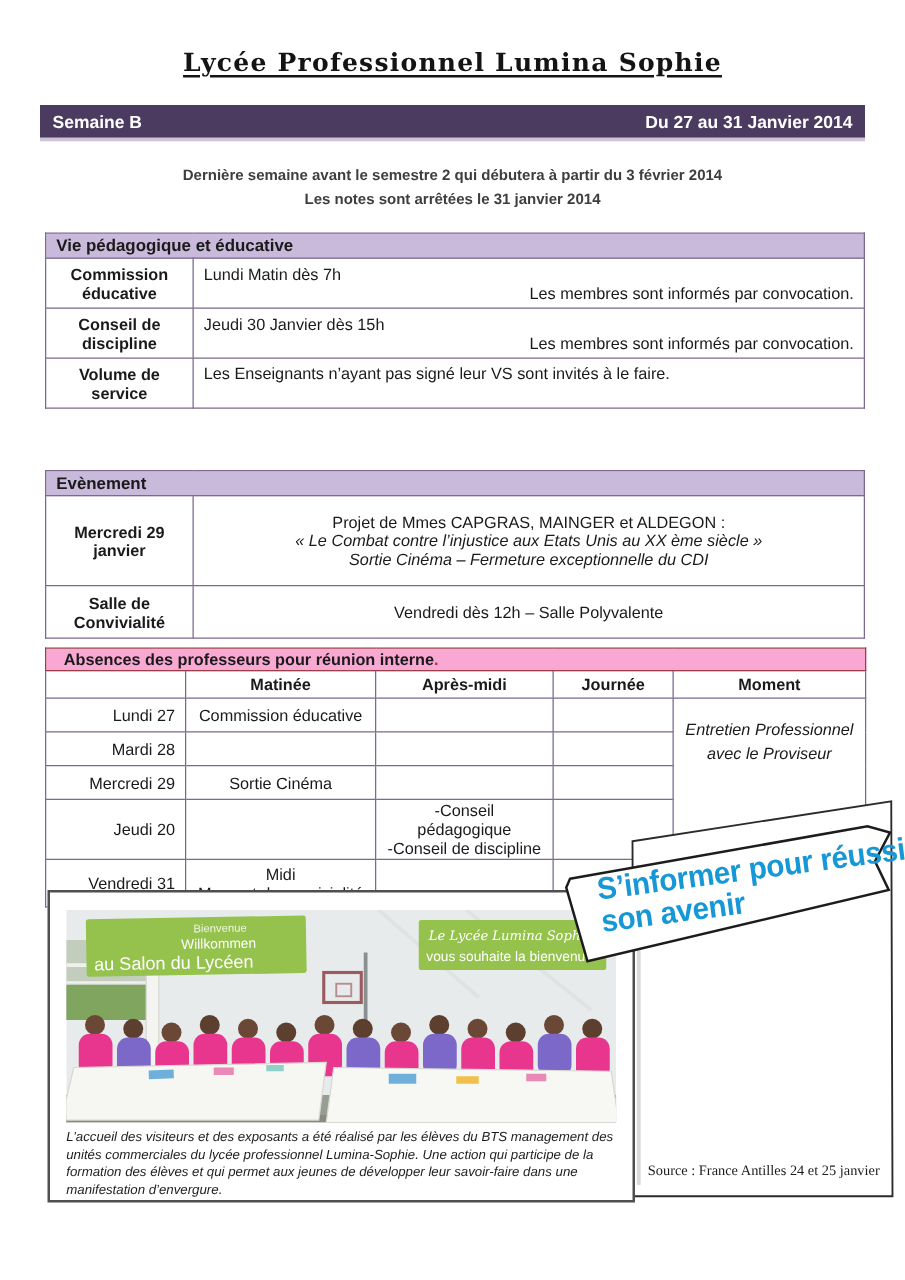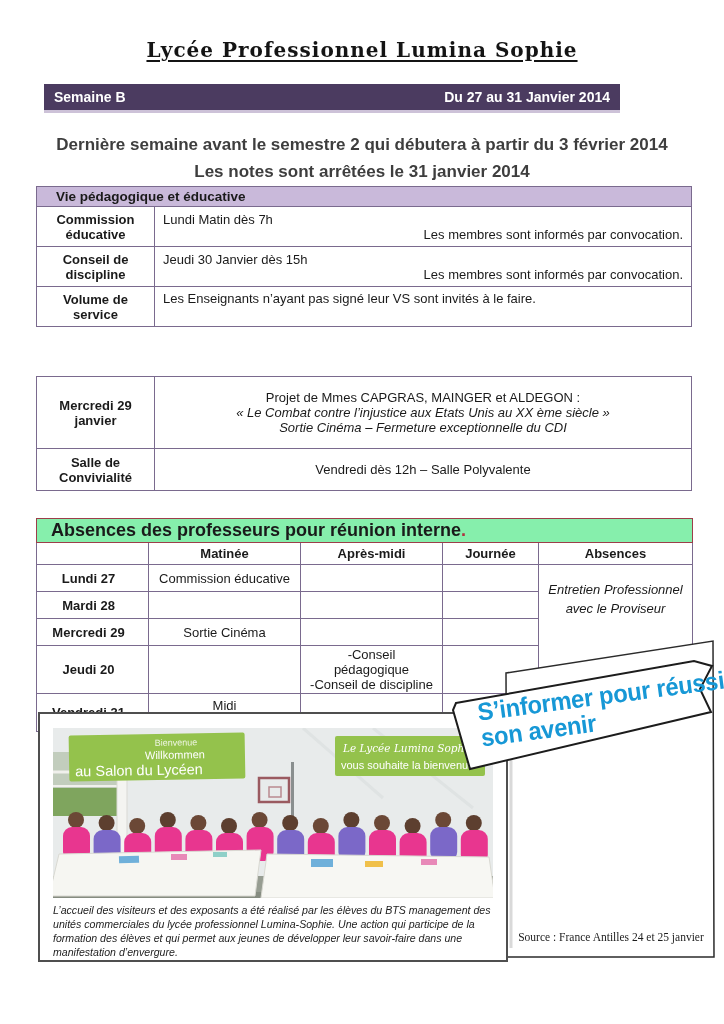--- a/index.html
+++ b/index.html
@@ -5,46 +5,46 @@
   html,body{margin:0;padding:0;background:#ffffff;}
   .page{position:relative;width:724px;height:1024px;background:#fff;overflow:hidden;
         font-family:"Liberation Sans",sans-serif;color:#1a1a1a;}
 
   
   .doc-title{position:absolute;top:38px;left:0;right:0;text-align:center;
     font-family:"DejaVu Serif",serif;font-weight:bold;font-size:20px;letter-spacing:1px;
     text-decoration:underline;text-underline-offset:3px;color:#141414;}
 
   
-  .week-bar{position:absolute;top:84px;left:32px;width:576px;height:26px;box-sizing:border-box;
+  .week-bar{position:absolute;top:84px;left:32px;width:660px;height:26px;box-sizing:border-box;
     background:#4b3b60;color:#fff;font-weight:bold;font-size:14px;
     display:flex;justify-content:space-between;align-items:center;padding:0 10px;
-    box-shadow:0 3px 0 #cdc2d8;margin-left:12px;}
+    box-shadow:0 3px 0 #cdc2d8;}
 
   
   .intro{position:absolute;top:131px;left:0;right:0;text-align:center;font-weight:bold;
-    font-size:17px;line-height:1.6;color:#3e3e3e;}
+    font-size:12px;line-height:1.6;color:#3e3e3e;}
 
   
   table{border-collapse:collapse;width:656px;table-layout:fixed;font-size:13px;color:#1a1a1a;}
   td{border:1.2px solid #7a6a8e;padding:1px 8px;vertical-align:middle;box-sizing:border-box;}
-  .thead td{background:#c9b9da;font-weight:bold;font-size:13.5px;padding:2px 19px;}
+  .thead td{background:#c9b9da;font-weight:bold;font-size:13.5px;padding:2px 8px;}
   .lbl{font-weight:bold;text-align:center;}
   .note{text-align:right;}
   .center{text-align:center;}
   .it{font-style:italic;text-align:center;}
   .lines{white-space:pre-line;}
 
   .table1{position:absolute;top:186px;left:36px;}
   .table1 tr.r{height:40px;}
   .table2{position:absolute;top:376px;left:36px;}
   .table3{position:absolute;top:518px;left:36px;}
-  .table3 .pinkrow td{background:#86efac;border-color:#9c3e49;font-weight:bold;font-size:18px;padding-left:14px;}
+  .table3 .pinkrow td{background:#f9a8d4;border-color:#9c3e49;font-weight:bold;font-size:13px;padding-left:14px;}
   .table3 .colhead td{font-weight:bold;text-align:center;height:22px;}
-  .table3 .day{font-weight:bold;text-align:center;padding-left:0;}
+  .table3 .day{font-weight:normal;text-align:right;padding-left:0;}
   .table3 .c{text-align:center;}
   .table3 .semaine{vertical-align:top;text-align:center;padding-top:16px;line-height:1.45;font-style:italic;}
   .dot{color:#b03040;font-weight:bold;}
 
   
   .photo-frame{position:absolute;left:38px;top:712px;width:470px;height:250px;box-sizing:border-box;
     background:#fff;border:2px solid #4f4f4f;padding:14px 13px 4px 13px;z-index:2;}
   .photo-frame svg{display:block;}
   .caption{font-style:italic;font-size:10.6px;line-height:1.32;margin-top:6px;color:#1d1d1d;}
 
@@ -105,20 +105,23 @@
     </tr>
   </tbody>
     </table>
 
   <table class="table2">
     <colgroup>
         <col style="width:118px">
         <col>
       </colgroup>
     <tbody>
+        <tr class="thead">
+          <td colspan="2">Evènement</td>
+        </tr>
     <tr style="height:72px;">
       <td class="lbl">Mercredi 29 janvier</td>
       <td class="center">
         <div>Projet de Mmes CAPGRAS, MAINGER et ALDEGON :</div>
         <div class="it">« Le Combat contre l’injustice aux Etats Unis au XX ème siècle »</div>
         <div class="it">Sortie Cinéma – Fermeture exceptionnelle du CDI</div>
       </td>
     </tr>
     <tr style="height:42px;">
       <td class="lbl">Salle de Convivialité</td>
@@ -141,21 +144,21 @@
         <tr class="pinkrow">
       <td colspan="5">
         <span>Absences des professeurs pour réunion interne</span><span class="dot">.</span>
       </td>
     </tr>
     <tr class="colhead">
       <td></td>
       <td>Matinée</td>
       <td>Après-midi</td>
       <td>Journée</td>
-      <td>Absences</td>
+      <td>Moment</td>
     </tr>
     <tr style="height:27px;">
       <td class="day">Lundi  27</td>
       <td class="c lines">Commission éducative</td>
       <td class="c lines"></td>
       <td class="c lines"></td>
       <td class="semaine" rowspan="5">Entretien Professionnel avec le Proviseur</td>
     </tr>
     <tr style="height:27px;">
       <td class="day">Mardi 28</td>

